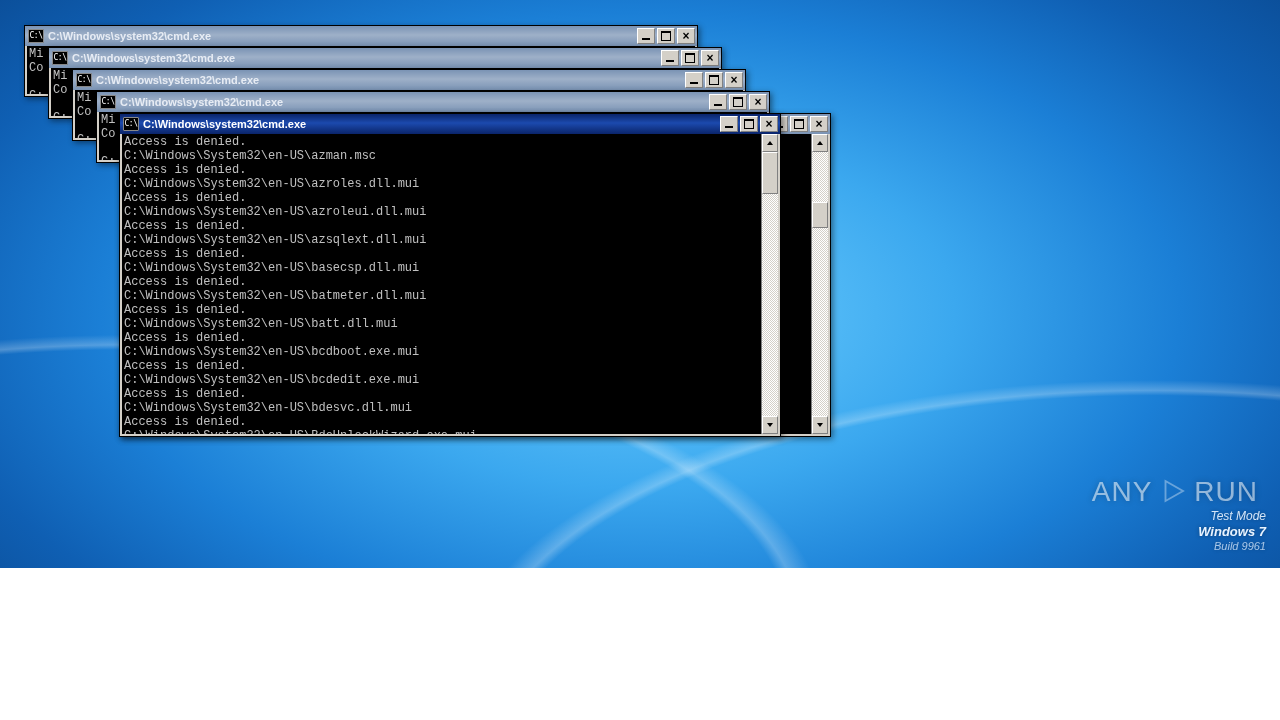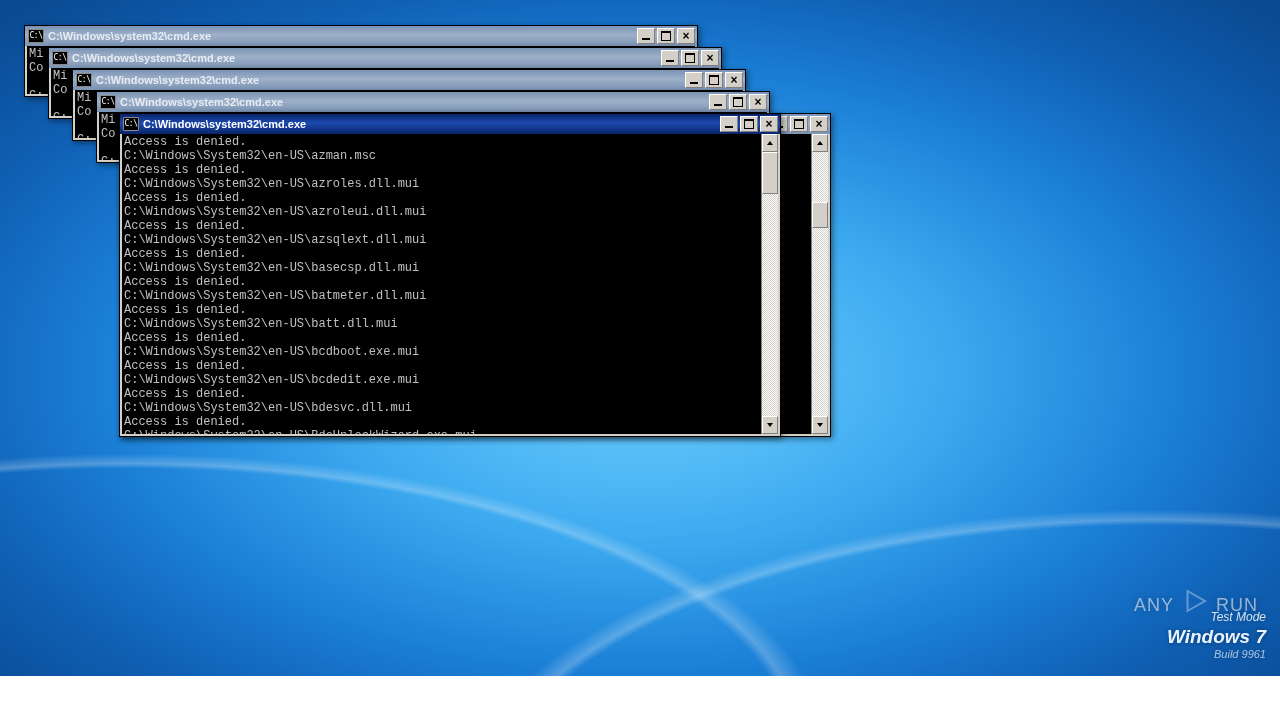--- a/index.html
+++ b/index.html
@@ -1,30 +1,30 @@
 <!DOCTYPE html>
 <html><head>
 <meta charset="utf-8">
 <style>
   html,body{margin:0;padding:0;width:1280px;height:720px;overflow:hidden;font-family:"Segoe UI",Tahoma,sans-serif;}
-  .desktop{position:relative;width:1280px;height:676px;
+  .desktop{position:relative;width:1280px;height:568px;
     background:
       radial-gradient(ellipse 900px 500px at 50% 55%, #6fd0ff 0%, #3ba8ef 35%, #1b7fd6 60%, #0f5fb3 80%, #0a4a92 100%);
   }
   
   .desktop:before{content:"";position:absolute;inset:0;background:
      radial-gradient(ellipse 1200px 500px at 10% 110%, rgba(255,255,255,0) 55%, rgba(255,255,255,0.25) 56%, rgba(255,255,255,0) 58%),
      radial-gradient(ellipse 1200px 520px at 90% 120%, rgba(255,255,255,0) 55%, rgba(255,255,255,0.25) 56%, rgba(255,255,255,0) 58%);
      pointer-events:none;}
   
   .wm{position:absolute;right:14px;bottom:14px;color:#e8f3ff;text-align:right;line-height:1.25;font-size:12px;text-shadow:0 0 4px rgba(0,0,0,.35);font-style:italic;}
   .wm .l1{font-weight:400;opacity:.9}
-  .wm .l2{font-weight:600;font-size:19px}
+  .wm .l2{font-weight:600;font-size:13px}
   .wm .l3{opacity:.7;font-size:11px}
-  .anyrun{position:absolute;right:22px;bottom:60px;color:rgba(255,255,255,.55);font-size:18px;letter-spacing:1px;font-family:"Segoe UI",Arial,sans-serif;font-weight:300;display:flex;align-items:flex-end;gap:6px;text-shadow:0 0 6px rgba(0,0,0,.25);}
+  .anyrun{position:absolute;right:22px;bottom:60px;color:rgba(255,255,255,.55);font-size:28px;letter-spacing:1px;font-family:"Segoe UI",Arial,sans-serif;font-weight:300;display:flex;align-items:flex-start;gap:6px;text-shadow:0 0 6px rgba(0,0,0,.25);}
   .anyrun svg{width:30px;height:30px;opacity:.65}
   
   .win{position:absolute;width:672px;background:#ece9d8;border:1px solid #000;box-shadow:1px 1px 0 rgba(255,255,255,.7) inset, 2px 2px 6px rgba(0,0,0,.45);}
   .tb{height:20px;background:linear-gradient(to bottom,#0a246a 0%,#1c4aae 45%,#0a246a 100%);display:flex;align-items:center;padding:0 2px 0 3px;color:#fff;font:bold 11px/20px Tahoma,sans-serif;gap:4px;user-select:none}
   .tb.inactive{background:linear-gradient(to bottom,#7a93b4 0%,#9eb0c8 45%,#7a93b4 100%);color:#e7ecf4}
   .tb .cmdicon{width:14px;height:12px;display:inline-flex;align-items:center;justify-content:center;background:#000;color:#fff;font:8px/8px "Lucida Console",monospace;border:1px solid #888;border-radius:1px;position:relative;top:0}
   .tb .cmdicon:before{content:"C:\\";letter-spacing:-0.5px}
   .tb .ttl{flex:1;white-space:nowrap;overflow:hidden;text-overflow:ellipsis}
   .tb .btns{display:flex;gap:2px}
   .winbtn{width:16px;height:14px;background:#d4d0c8;border:1px solid #808080;border-top-color:#fff;border-left-color:#fff;display:flex;align-items:center;justify-content:center;font:10px/10px Arial;color:#000;position:relative}

